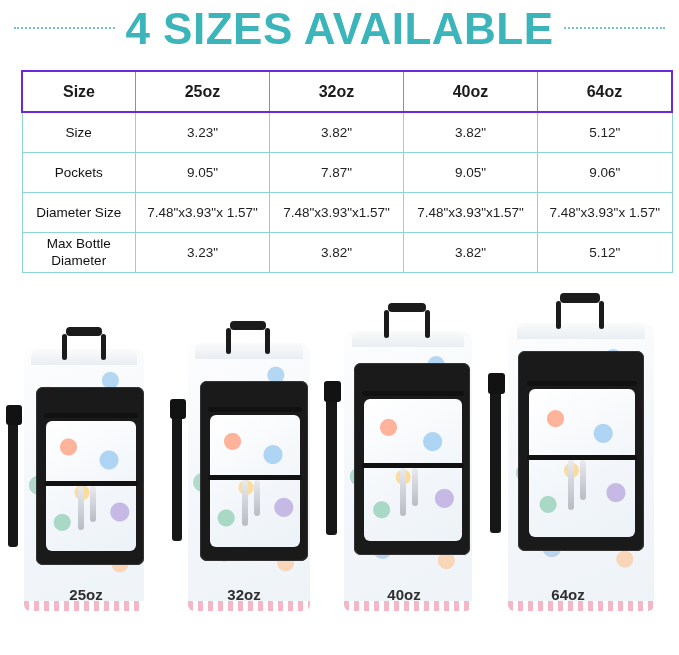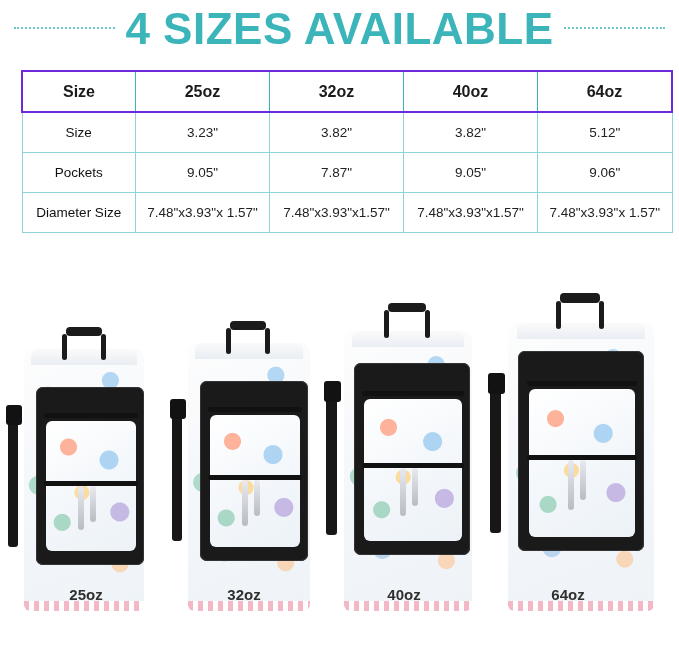--- a/index.html
+++ b/index.html
@@ -239,20 +239,30 @@
           <td>9.05"</td>
           <td>9.06"</td>
         </tr>
         <tr>
           <td class="row-head">Diameter Size</td>
           <td>7.48"x3.93"x 1.57"</td>
           <td>7.48"x3.93"x1.57"</td>
           <td>7.48"x3.93"x1.57"</td>
           <td>7.48"x3.93"x 1.57"</td>
         </tr>
+        <tr>
+          <td class="row-head cell-two-line">
+            <span>Max Bottle</span><br>
+            <span>Diameter</span>
+          </td>
+          <td>3.23"</td>
+          <td>3.82"</td>
+          <td>3.82"</td>
+          <td>5.12"</td>
+        </tr>
       </tbody>
     </table>
   </div>
 
   <div class="photos">
 
     <div class="bag-slot" style="left: 6px; width: 160px; height: 290px;">
       <div class="bag" style="width:160px; height:290px;">
         <div class="sleeve" style="left:18px; width:120px; height:262px;">
           <div class="sleeve-top"></div>

